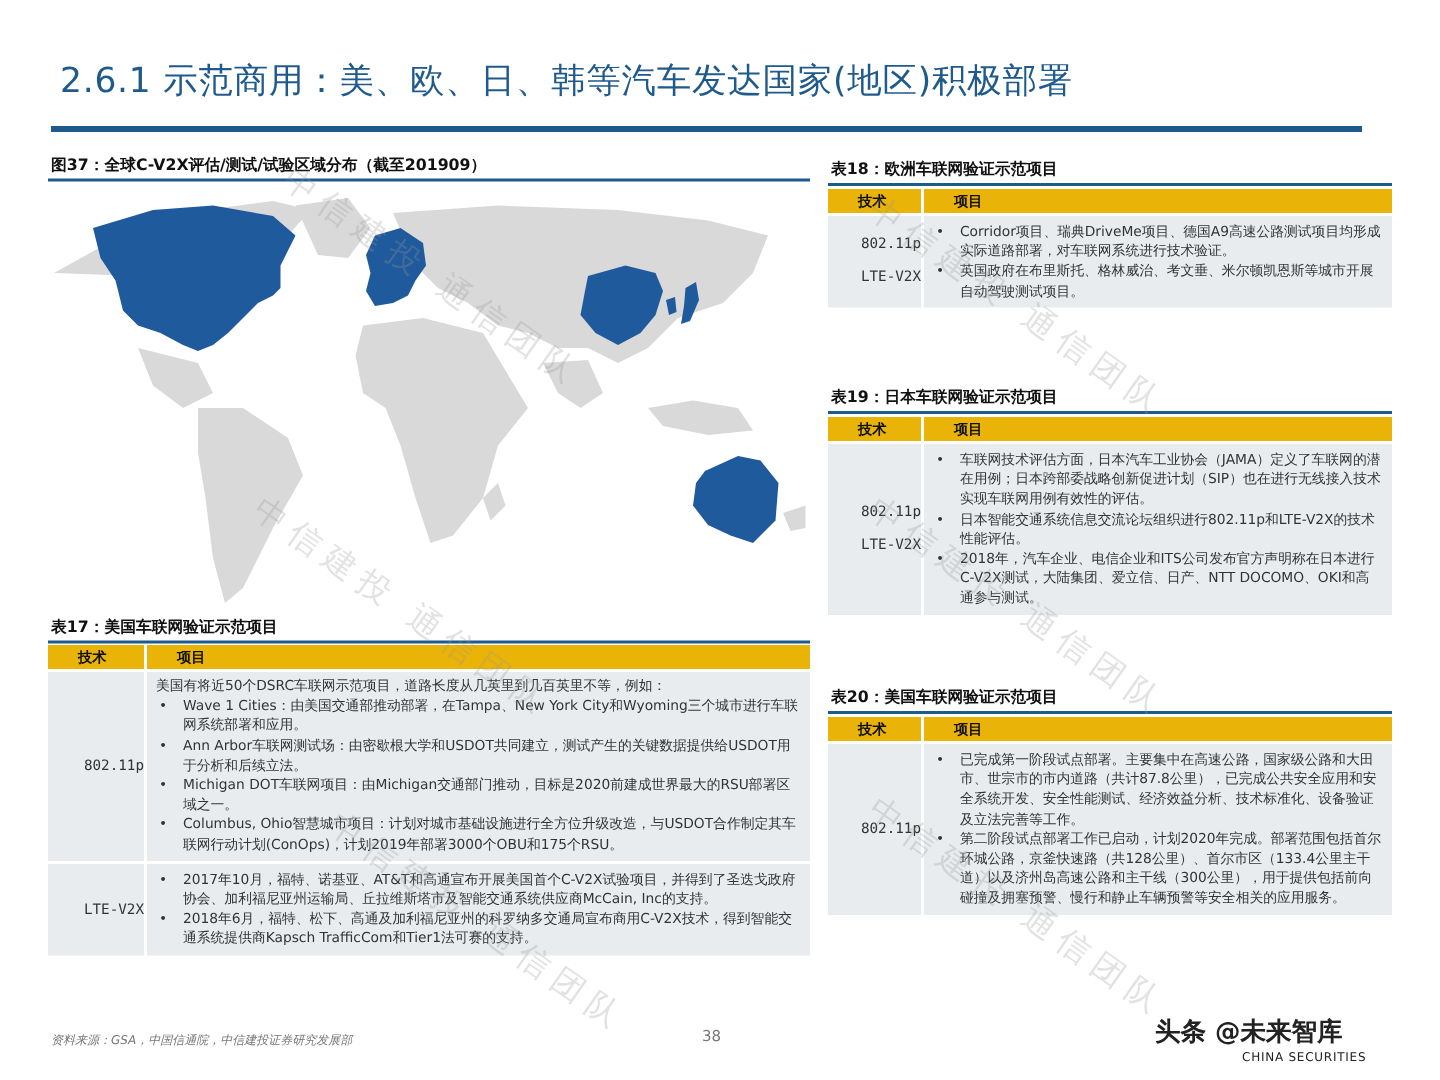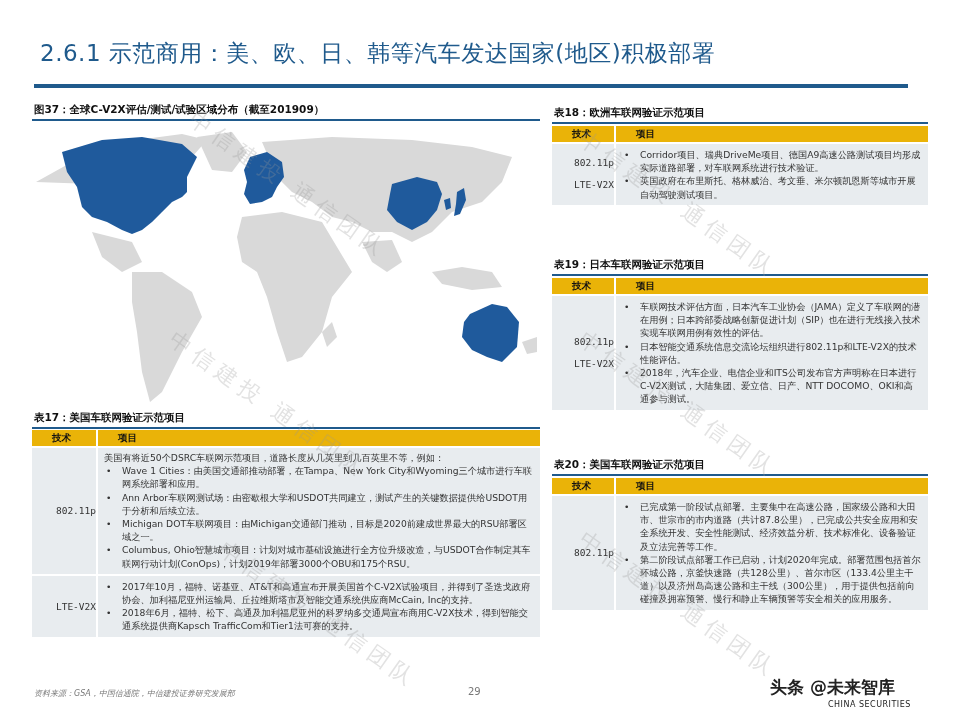--- a/index.html
+++ b/index.html
@@ -178,17 +178,17 @@
   </table>
 
 <div class="watermark" style="left:170px; top:170px;">中信建投 通信团队</div>
 <div class="watermark" style="left:150px; top:390px;">中信建投 通信团队</div>
 <div class="watermark" style="left:560px; top:190px;">中信建投 通信团队</div>
 <div class="watermark" style="left:560px; top:390px;">中信建投 通信团队</div>
 <div class="watermark" style="left:560px; top:590px;">中信建投 通信团队</div>
 <div class="watermark" style="left:200px; top:600px;">中信建投 通信团队</div>
 
 <div class="footer-source">资料来源：GSA，中国信通院，中信建投证券研究发展部</div>
-<div class="page-num">29</div>
+<div class="page-num">38</div>
 <div class="logo">
   <span class="logo-text">头条 @未来智库</span>
 </div>
 <div class="logo-sub">CHINA SECURITIES</div>
 
 </body></html>

